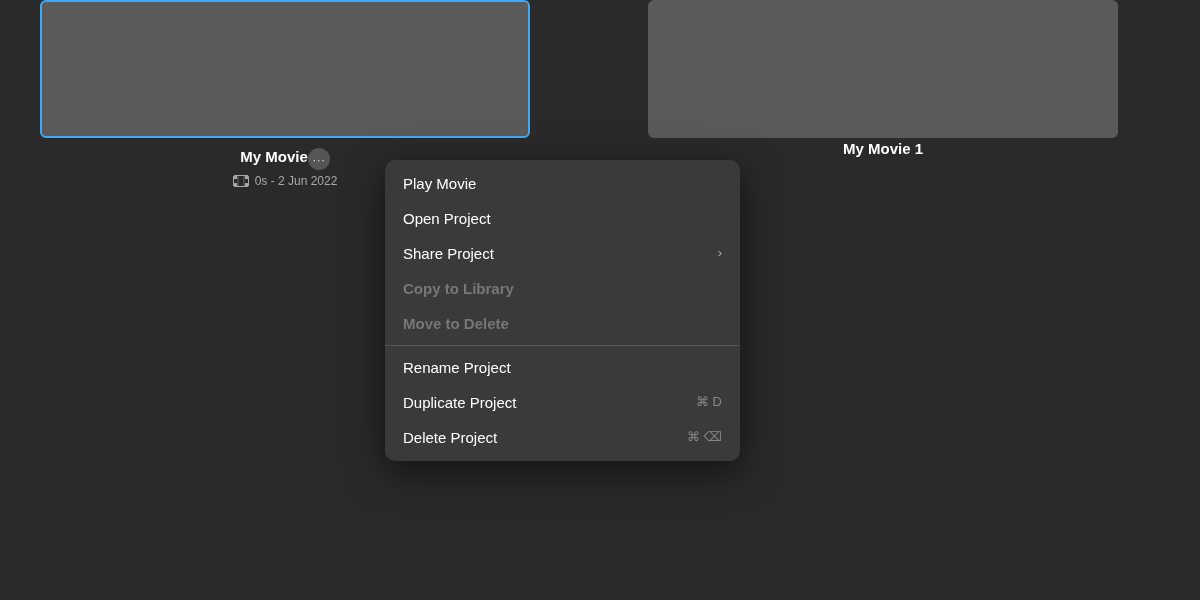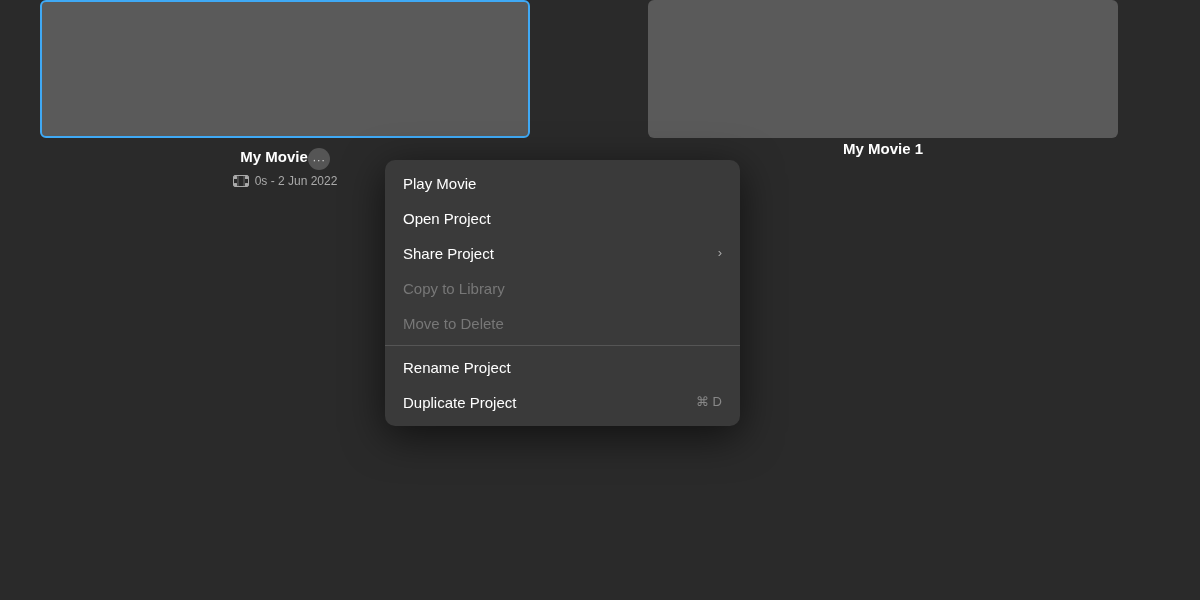--- a/index.html
+++ b/index.html
@@ -138,20 +138,21 @@
       cursor: pointer;
       color: #ffffff;
       font-size: 15px;
       font-weight: 400;
       user-select: none;
     }
 
     .menu-item.disabled {
       color: #777777;
       cursor: default;
+      font-weight: bold;
     }
 
     .menu-divider {
       height: 1px;
       background-color: #555555;
       margin: 4px 0;
     }
 
     .menu-item-label {
       flex: 1;
@@ -224,15 +225,19 @@
         <span class="menu-item-label">Move to Delete</span>
       </div>
       <div class="menu-divider"></div>
       <div class="menu-item">
         <span class="menu-item-label">Rename Project</span>
       </div>
       <div class="menu-item">
         <span class="menu-item-label">Duplicate Project</span>
         <span class="menu-item-shortcut">⌘ D</span>
       </div>
+      <div class="menu-item">
+        <span class="menu-item-label">Delete Project</span>
+        <span class="menu-item-shortcut">⌘ ⌫</span>
+      </div>
     </div>
 
 </div>
 
 </body></html>

